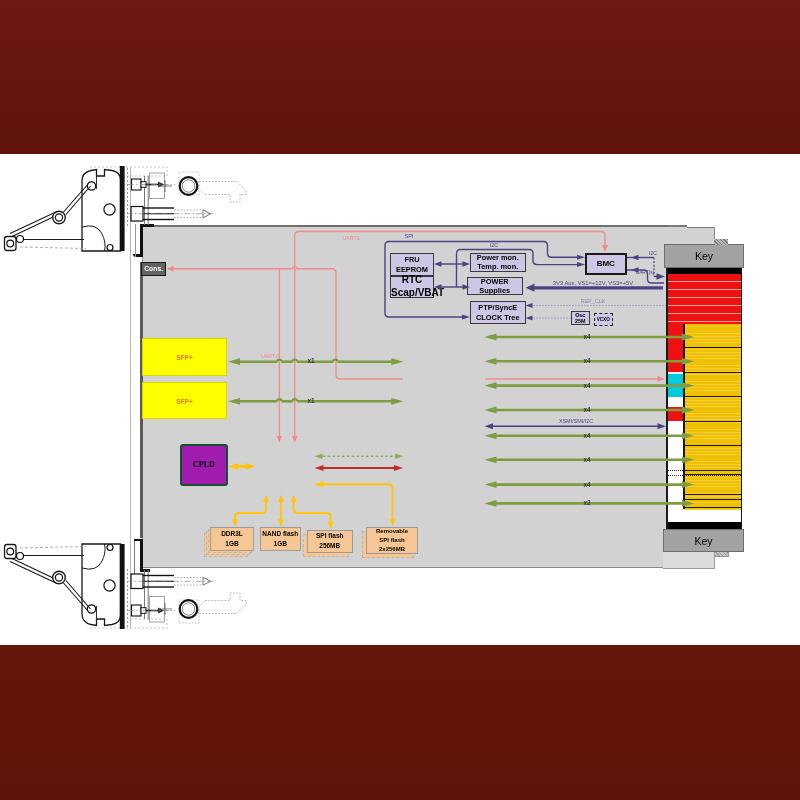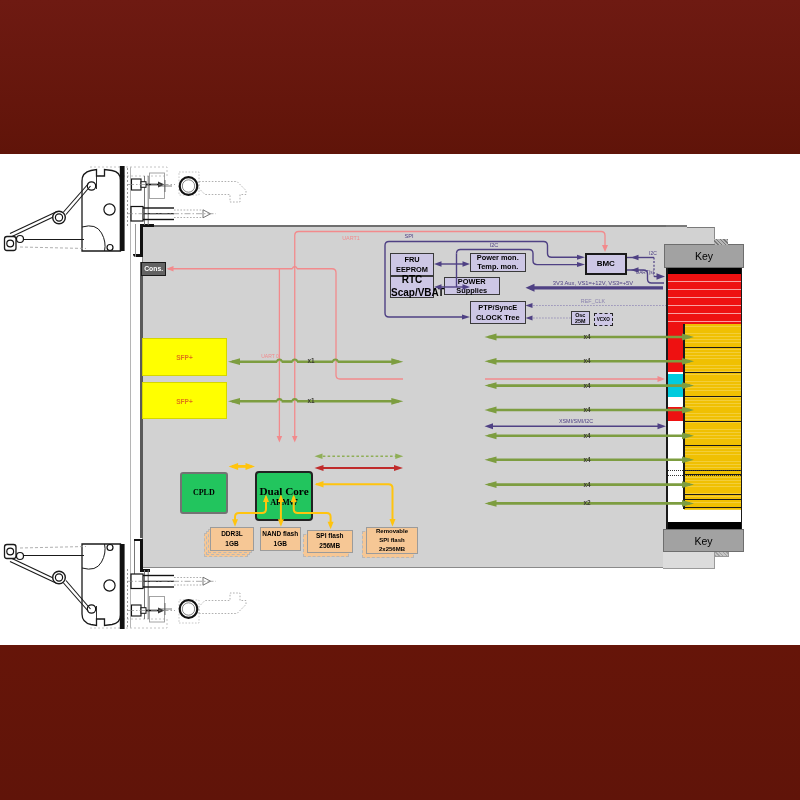--- a/index.html
+++ b/index.html
@@ -1,18 +1,18 @@
 <!DOCTYPE html>
 <html><head><meta charset="utf-8">
 <style>
 html,body{margin:0;padding:0;width:800px;height:800px;background:#ffffff;font-family:"Liberation Sans",sans-serif;}
 #page{position:relative;width:800px;height:800px;overflow:hidden;}
 .abs{position:absolute;box-sizing:border-box;}
 .blk{position:absolute;box-sizing:border-box;background:#cdc7e5;border:1.4px solid #3a3a3a;color:#000;font-weight:bold;text-align:center;display:flex;flex-direction:column;justify-content:center;line-height:1.25;}
-.peach{background:#22c55e;border:2px solid #737373;border-radius:3px;margin-top:28px;}
+.peach{background:#a21caf;border:2px solid #14532d;border-radius:3px;}
 .mem{position:absolute;box-sizing:border-box;background:#f6c795;border:1px solid #9b9b9b;color:#000;font-weight:bold;text-align:center;display:flex;flex-direction:column;justify-content:center;font-size:6.5px;line-height:1.5;}
 .sheet{position:absolute;box-sizing:border-box;background:#f6c795;border:1px dashed #b8b8b8;}
 </style></head>
 <body>
 <div id="page">
 
   <div class="abs" style="left:0;top:0;width:800px;height:154px;background:linear-gradient(#6e1a12,#601409);"></div>
   <div class="abs" style="left:0;top:645px;width:800px;height:155px;background:linear-gradient(#661509,#601409);"></div>
 
   <div class="abs" style="left:666px;top:225px;width:21px;height:43px;background:#d2d2d2;border-top:2px solid #7a7a7a;"></div>
@@ -70,32 +70,28 @@
   </div>
 
   <div class="abs" style="left:141.3px;top:261.5px;width:24.7px;height:14px;background:#636363;border:1.4px solid #1a1a1a;color:#fff;font-size:6.8px;font-weight:bold;text-align:center;line-height:11px;">Cons.</div>
 
   <div class="abs" style="left:142px;top:338px;width:85px;height:37.5px;background:#ffff00;border:1px solid #d6d600;color:#e07818;font-size:6.5px;font-weight:bold;text-align:center;line-height:37px;">SFP+</div>
   <div class="abs" style="left:142px;top:381.8px;width:85px;height:37.5px;background:#ffff00;border:1px solid #d6d600;color:#e07818;font-size:6.5px;font-weight:bold;text-align:center;line-height:37px;">SFP+</div>
 
   <div class="blk" style="left:390px;top:253px;width:44px;height:23px;font-size:7.4px;">FRU<br>EEPROM</div>
   <div class="blk" style="left:390px;top:276px;width:44px;height:21.8px;font-size:10px;">RTC<br>Scap/VBAT</div>
   <div class="blk" style="left:470px;top:252.5px;width:55.5px;height:19px;font-size:7.4px;">Power mon.<br>Temp. mon.</div>
-  <div class="blk" style="left:444px;top:277.3px;width:55.5px;height:18px;font-size:7.4px;">POWER<br>Supplies</div>
+  <div class="blk" style="left:467px;top:277.3px;width:55.5px;height:18px;font-size:7.4px;">POWER<br>Supplies</div>
   <div class="blk" style="left:470px;top:301px;width:55.5px;height:23px;font-size:7.4px;">PTP/SyncE<br>CLOCK Tree</div>
   <div class="blk" style="left:585px;top:253px;width:41.5px;height:22px;font-size:8px;border-width:2px;border-color:#1a1a1a;">BMC</div>
   <div class="blk" style="left:571px;top:311px;width:18.5px;height:14px;font-size:5.4px;line-height:1.2;">Osc<br>25M</div>
   <div class="blk" style="left:594px;top:313px;width:18.5px;height:13px;font-size:4.6px;background:#cdc7e5;border:1.3px dashed #222;">VCXO</div>
 
 
   <div class="blk peach" style="left:179.6px;top:444.4px;width:48.4px;height:42px;font-family:'Liberation Serif',serif;font-size:8px;">CPLD</div>
-  <div class="blk peach" style="left:255px;top:443px;width:58px;height:50px;font-family:'Liberation Serif',serif;border-radius:4px;border-color:#222;">
-     <div style="font-size:11.2px;">Dual Core</div>
-      <div style="font-size:8.2px;">ARMv7</div>
-  </div>
 
   <div class="sheet" style="left:204px;top:533px;width:44px;height:24px;"></div>
   <div class="sheet" style="left:206px;top:531px;width:44px;height:24px;"></div>
   <div class="sheet" style="left:208px;top:529px;width:44px;height:24px;"></div>
   <div class="mem" style="left:210px;top:527px;width:44px;height:24px;">DDR3L<br>1GB</div>
   <div class="mem" style="left:259.5px;top:527px;width:41.5px;height:24px;">NAND flash<br>1GB</div>
   <div class="sheet" style="left:303px;top:533.5px;width:45.5px;height:23px;"></div>
   <div class="mem" style="left:307px;top:529.5px;width:45.5px;height:23px;">SPI flash<br>256MB</div>
   <div class="sheet" style="left:362px;top:531px;width:52px;height:27px;"></div>
   <div class="mem" style="left:366px;top:527px;width:52px;height:27px;font-size:6px;">Removable<br>SPI flash<br>2x256MB</div>

